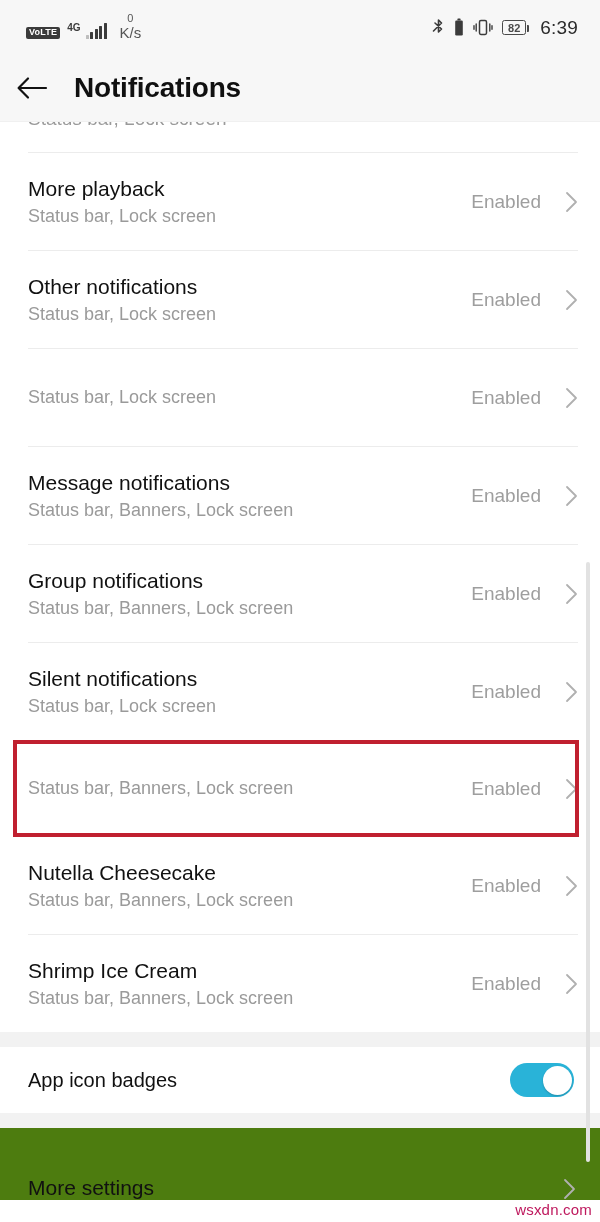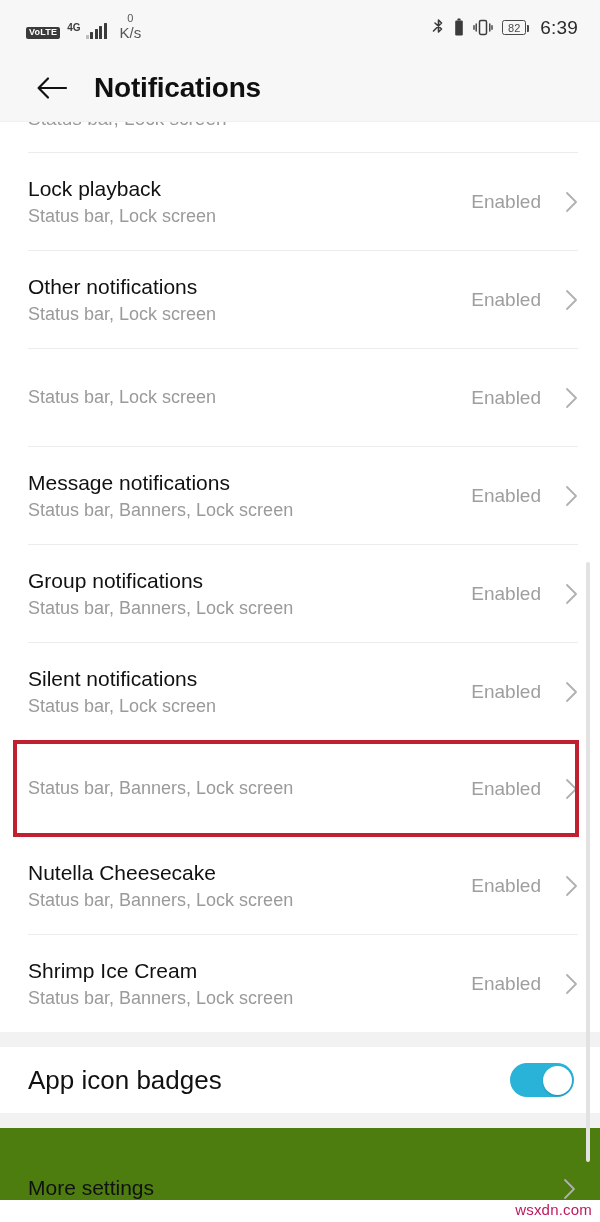--- a/index.html
+++ b/index.html
@@ -70,37 +70,37 @@
   }
   .speed .v { font-size: 11px; color: #555; }
   .speed .u { font-size: 15px; color: #555; }
 
   .ic { color: #3b3b3b; display: inline-flex; align-items: center; }
 
   .battery-pct {
     display: inline-flex; align-items: center; justify-content: center;
     border: 1.5px solid #4a4a4a;
     border-radius: 2.5px;
-    font-size: 11px; font-weight: 400; color: #4a4a4a;
+    font-size: 11px; font-weight: 700; color: #4a4a4a;
     padding: 0 3px; height: 15px; min-width: 24px;
     position: relative;
   }
   .battery-pct::after {
     content: ""; position: absolute; right: -4px; top: 4px;
     width: 2px; height: 7px; background: #4a4a4a; border-radius: 0 1px 1px 0;
   }
   .clock { font-size: 19px; color: #2b2b2b; margin-left: 5px; letter-spacing: 0.2px; }
 
   
   .header {
     height: 67px;
     background: #f7f7f7;
     display: flex;
     align-items: center;
-    padding-left: 36px;
+    padding-left: 16px;
     gap: 26px;
     border-bottom: 1px solid #f0f0f0;
   }
   .back-arrow { width: 32px; height: 32px; display: flex; align-items: center; justify-content: center; cursor: pointer; }
   .page-title { font-size: 28px; color: #101010; font-weight: bold; letter-spacing: -0.2px; }
 
   
   .scroll-area { position: relative; background: #ffffff; }
 
   .clipped-row {
@@ -154,21 +154,21 @@
   
   .gap-band { height: 15px; background: #f2f2f2; }
 
   .section { background: #ffffff; }
   .toggle-row {
     display: flex; align-items: center; justify-content: space-between;
     padding: 0 26px 0 28px;
     height: 66px;
     background: #ffffff;
   }
-  .toggle-row .title { font-size: 26px; color: #111111; text-align: right; }
+  .toggle-row .title { font-size: 20px; color: #111111; text-align: right; }
 
   .switch {
     width: 64px; height: 34px; border-radius: 17px;
     background: #29b3d8; position: relative; cursor: pointer; flex: none;
   }
   .switch .knob {
     position: absolute; top: 2.5px; right: 2.5px;
     width: 29px; height: 29px; border-radius: 50%;
     background: #ffffff;
     box-shadow: 0 1px 2px rgba(0,0,0,0.22);
@@ -260,21 +260,21 @@
 
   <div class="scroll-area">
 
     <div class="clipped-row">
       <span class="sub">Status bar, Lock screen</span>
     </div>
     <div class="divider"></div>
 
     <div class="row">
       <span class="texts">
-        <span class="title">Lock playback</span>
+        <span class="title">More playback</span>
         <span class="sub">Status bar, Lock screen</span>
       </span>
       <span class="right">
         <span class="value">Enabled</span>
         <span>
           <svg class="chev" viewBox="0 0 13 22" aria-hidden="true">
               <path d="M2 2 L11 11 L2 20" fill="none" stroke="#b0b0b0" stroke-width="1.8" stroke-linecap="round" stroke-linejoin="round"></path>
             </svg>
         </span>
       </span>

